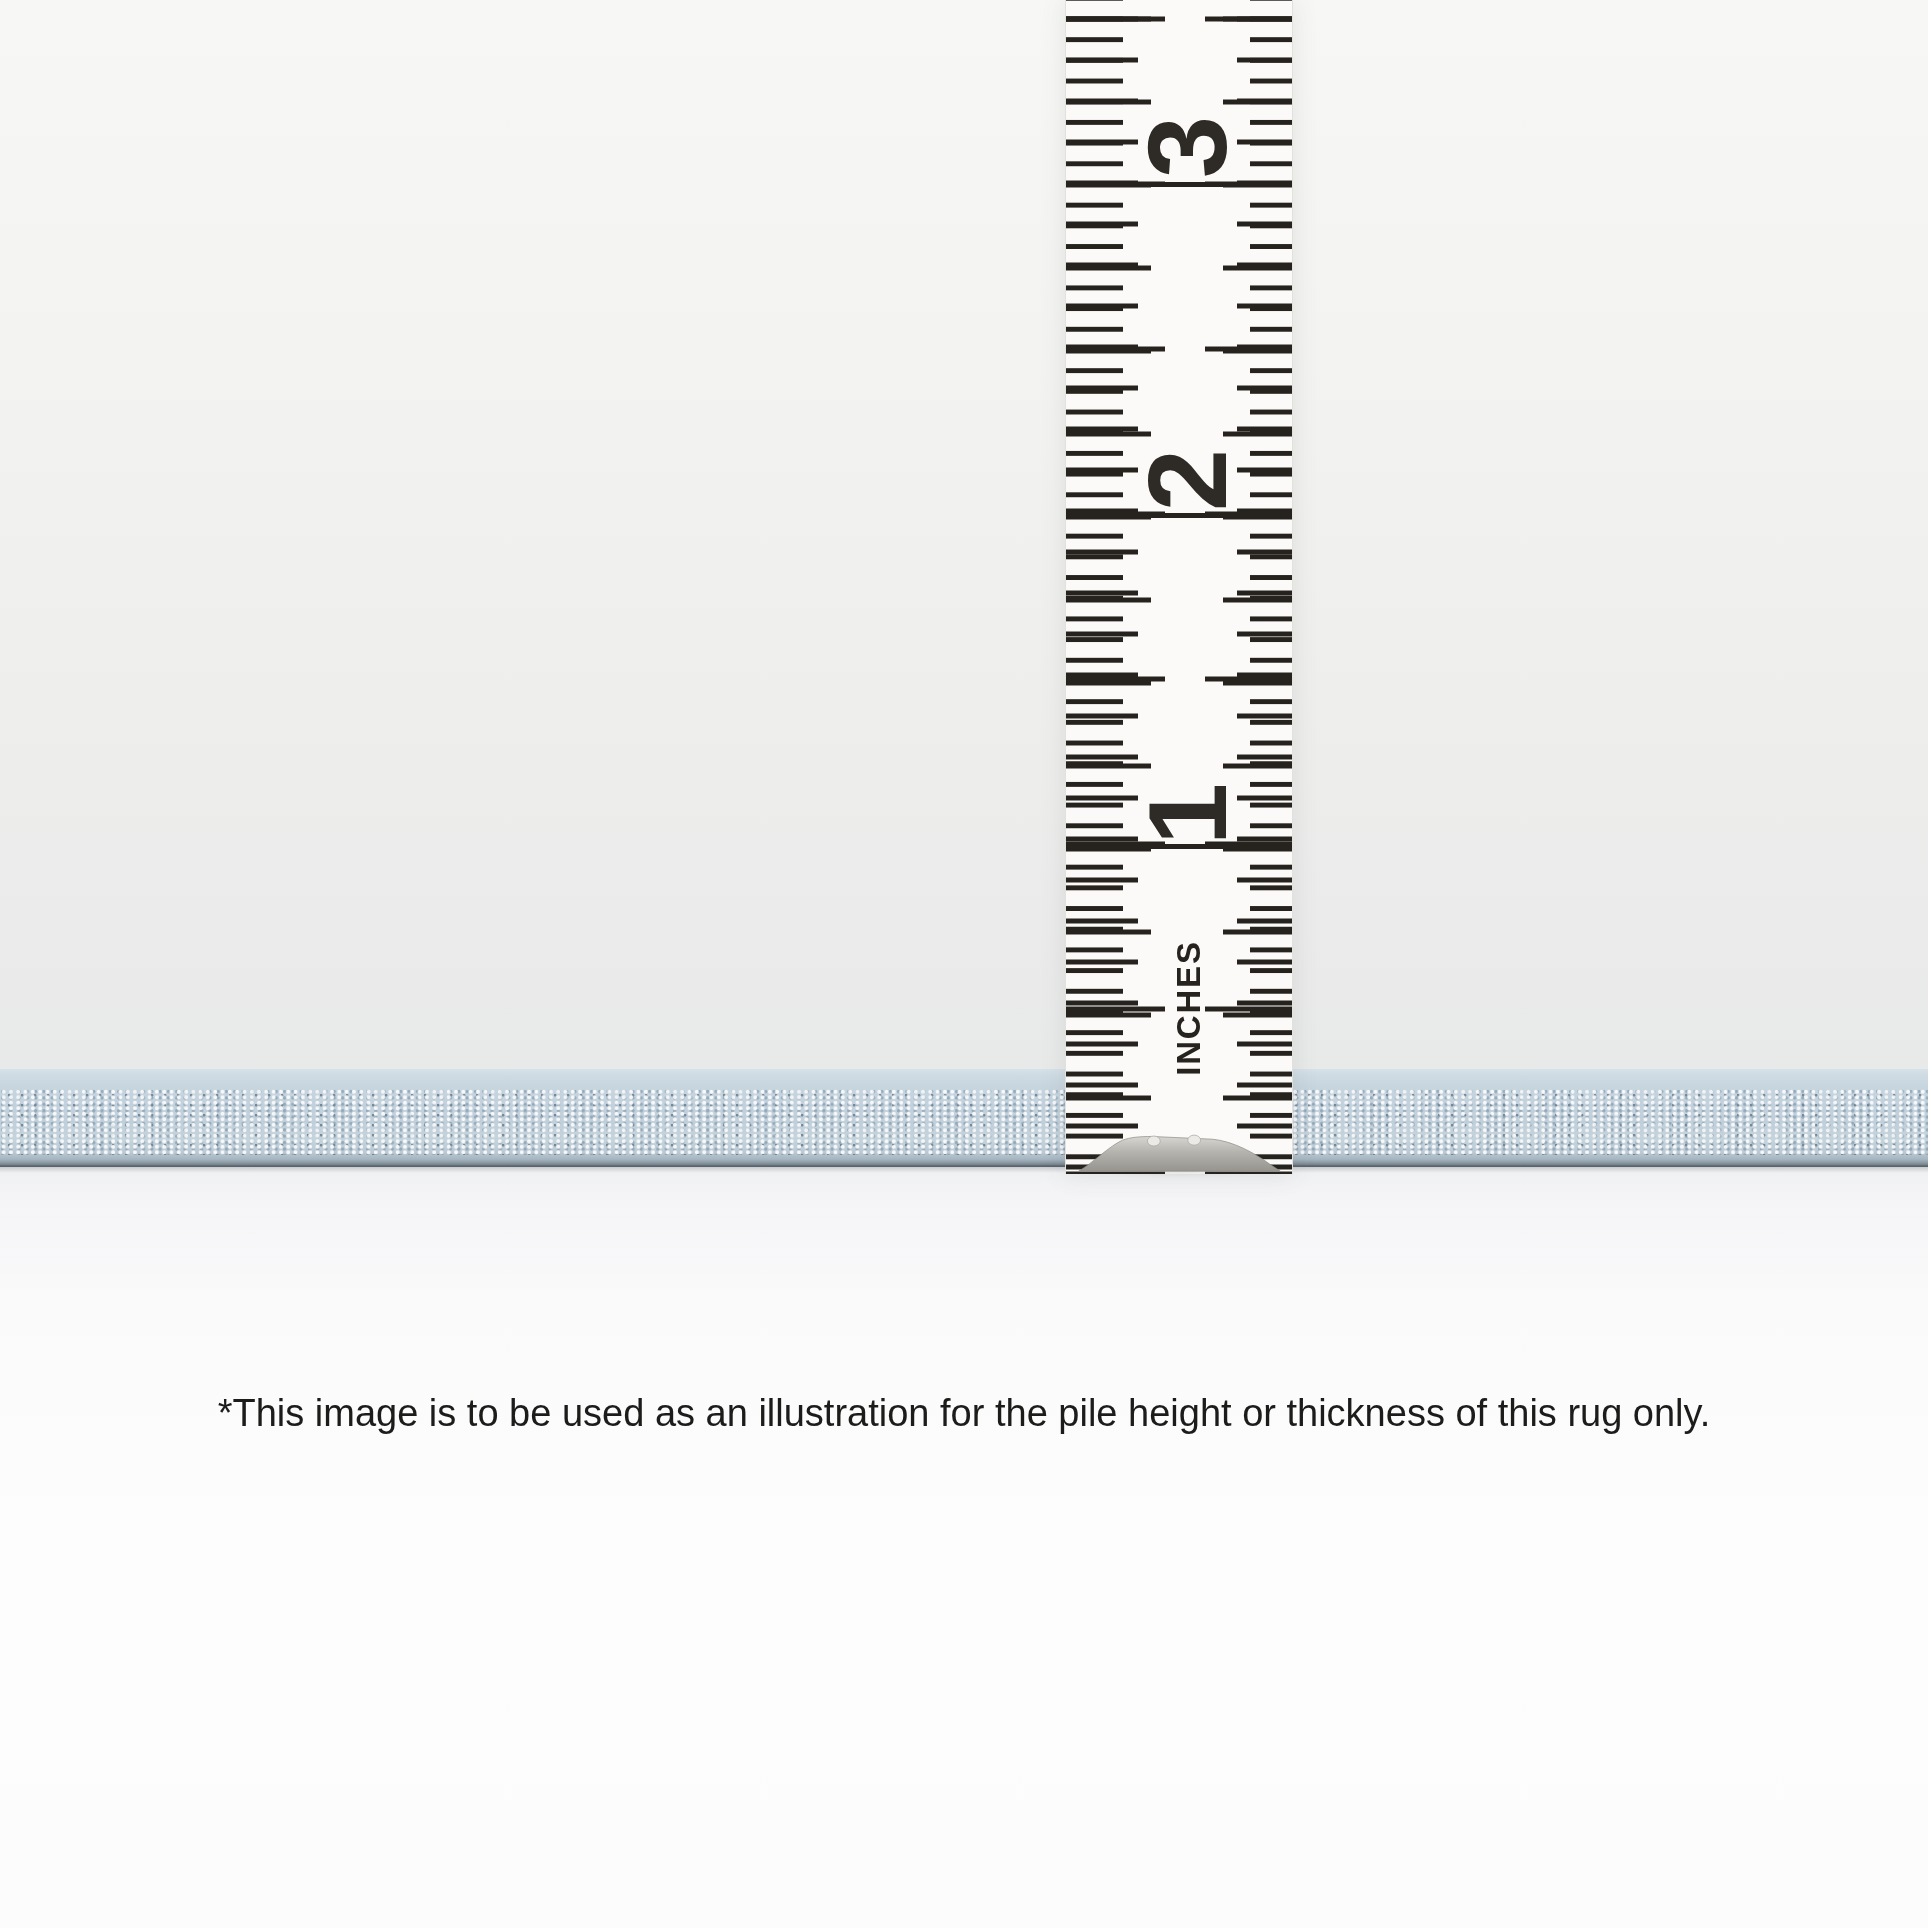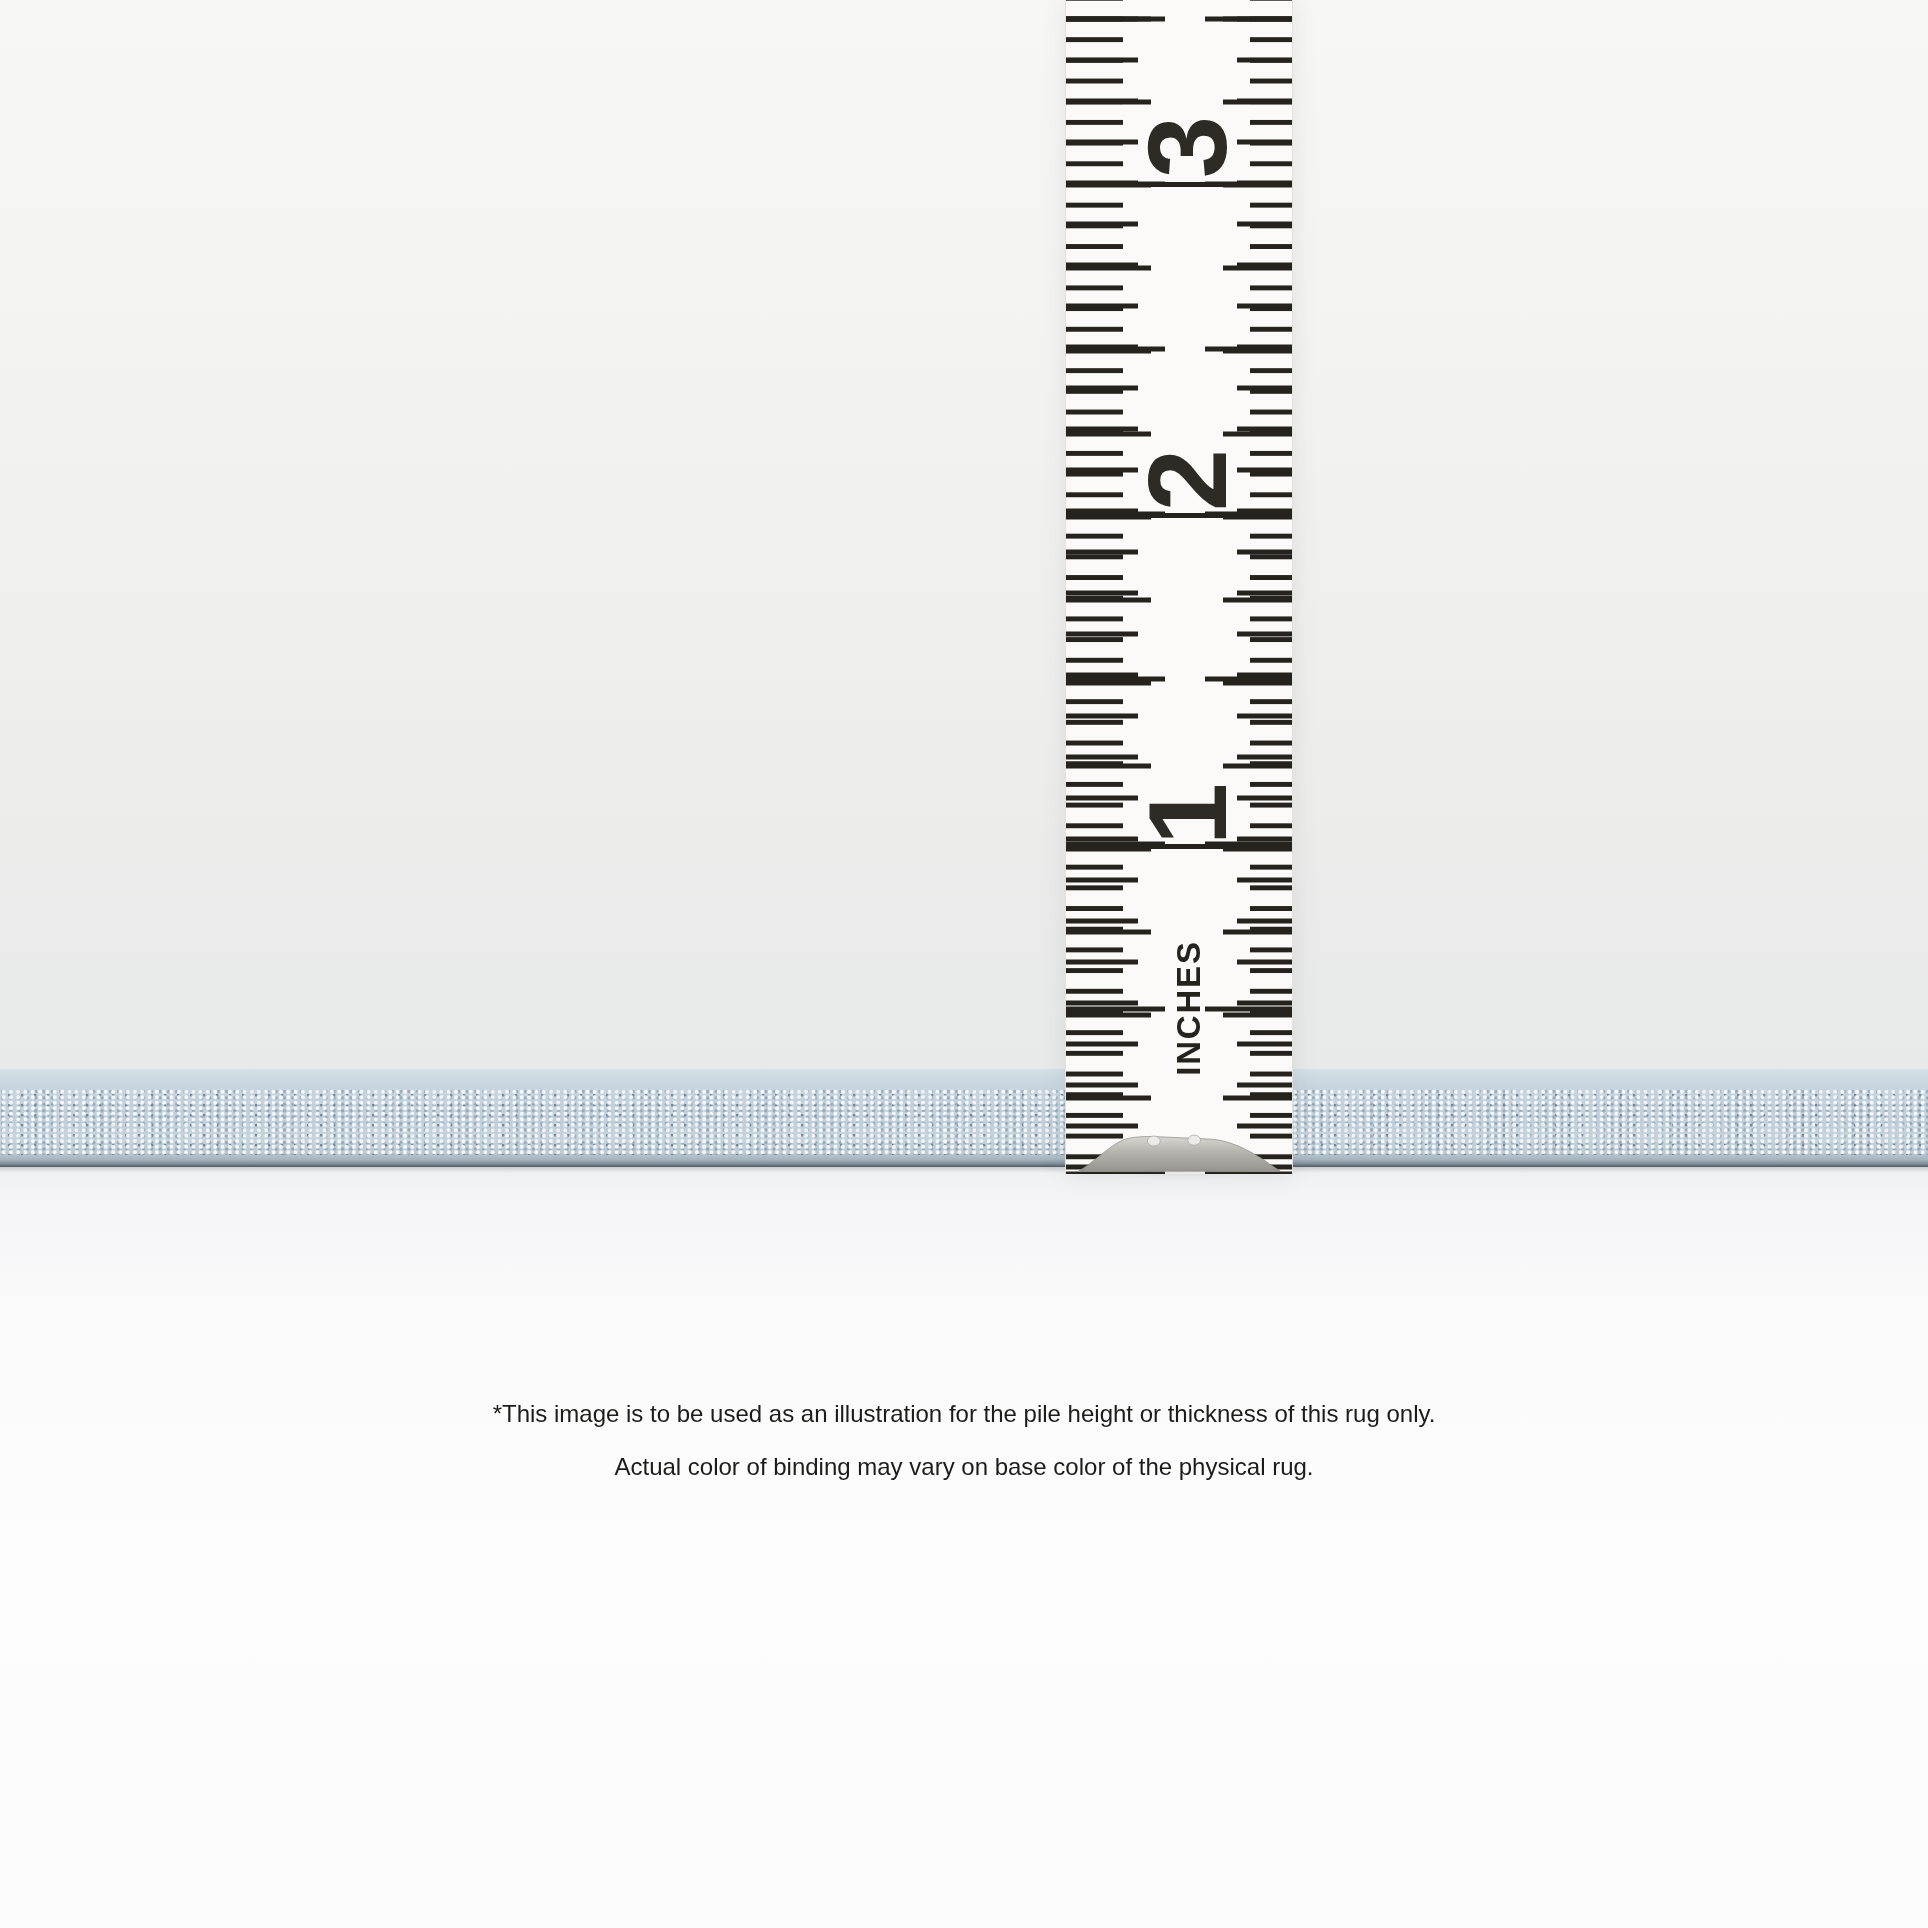--- a/index.html
+++ b/index.html
@@ -95,21 +95,21 @@
     position:absolute;left:-9.2px;right:-9.2px;top:1153px;height:26px;
     background:radial-gradient(ellipse 50% 50% at 50% 50%,rgba(58,58,60,.30),rgba(58,58,60,0) 72%);
     filter:blur(2.8px);
   }
   .tip{position:absolute;left:9.2px;top:1131px;width:209px;height:42px;}
 
   
   .caption{
     position:absolute;left:0;top:1387px;width:100%;
     text-align:center;color:var(--text);
-    font-size:24px;line-height:53px;font-weight:400;letter-spacing:0;
+    font-size:38px;line-height:53px;font-weight:400;letter-spacing:0;
   }
 </style>
 </head>
 <body>
 
 <div class="scene">
 
   <div class="wall"></div>
 
   <div class="floor"></div>
@@ -139,17 +139,16 @@
         </linearGradient>
       </defs>
       <path d="M4 44 C 18 36, 38 16, 52 10 C 60 7, 70 6, 84 6 L 150 9 C 172 11, 196 24, 212 36 L 224 44 Z" fill="url(#met)" stroke="#8f8d88" stroke-width="0.8"></path>
       <ellipse cx="86" cy="11" rx="7" ry="5.5" fill="#eceae6" stroke="#a9a7a1" stroke-width="0.8"></ellipse>
       <ellipse cx="130" cy="10" rx="7" ry="5.5" fill="#eceae6" stroke="#a9a7a1" stroke-width="0.8"></ellipse>
     </svg>
   </div>
 
   <div class="caption">
     <p>*This image is to be used as an illustration for the pile height or thickness of this rug only.</p>
-    <p>Actual color of binding may vary on base color of the physical rug.</p>
   </div>
 
 </div>
 
 
 </body></html>

